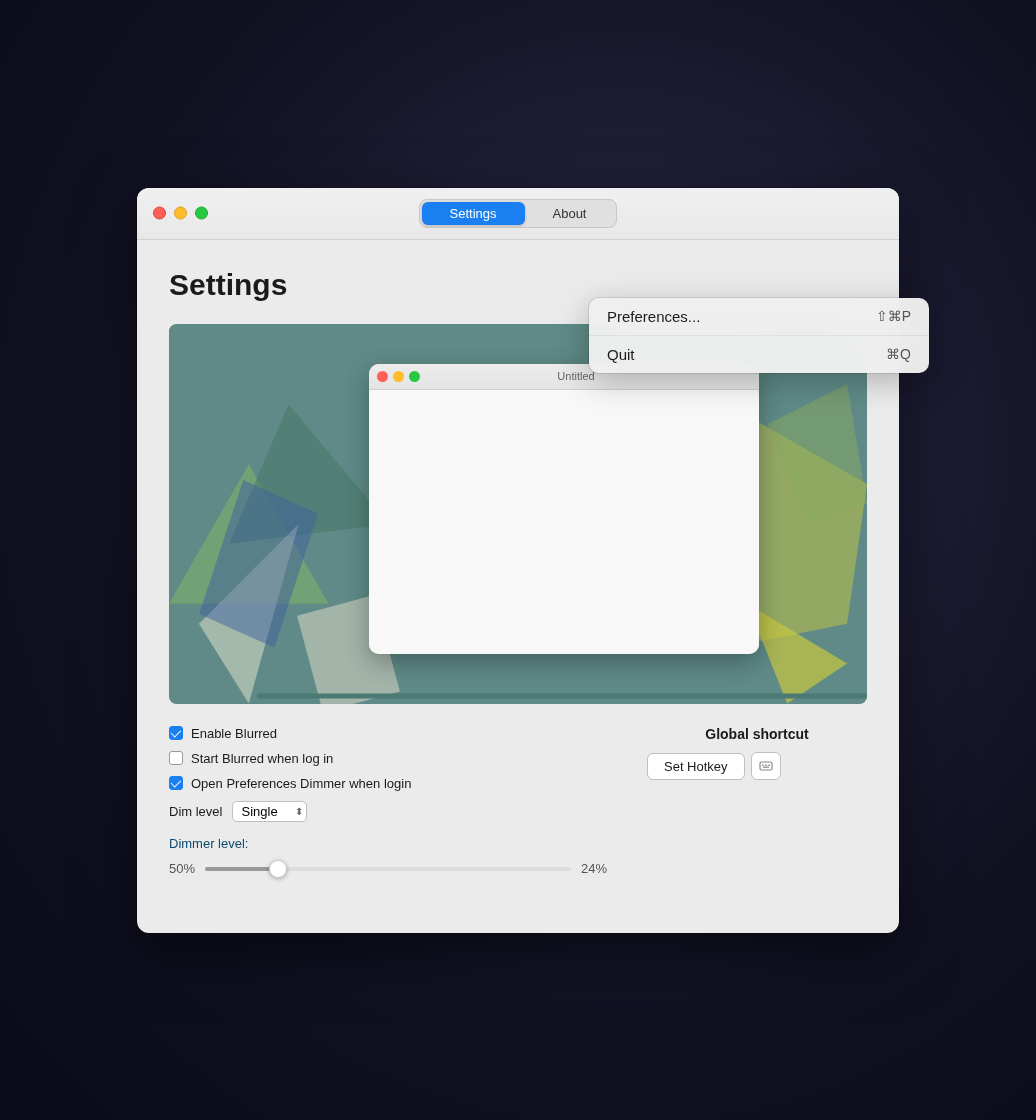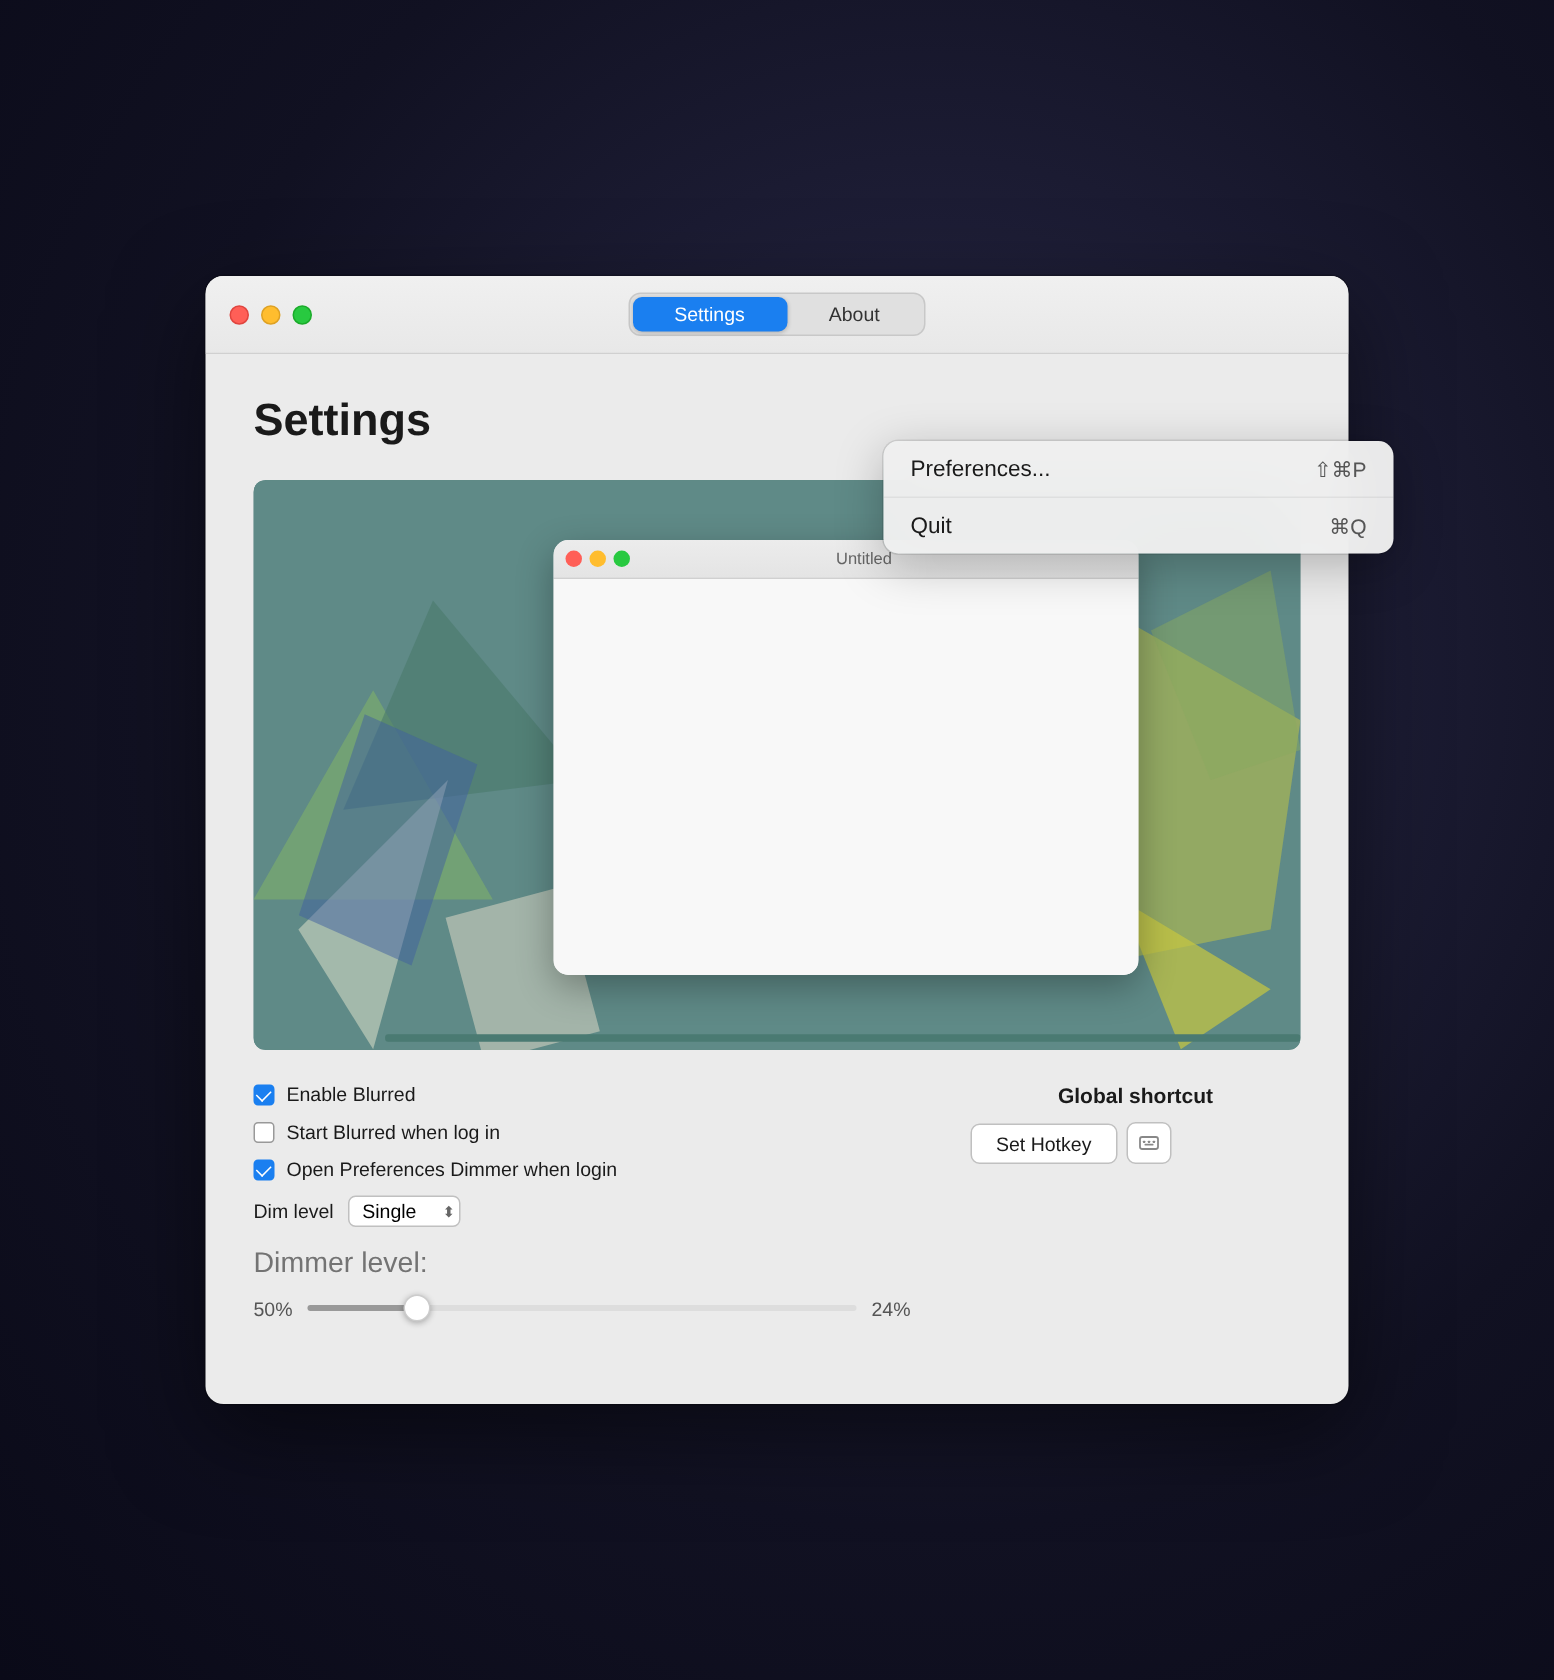--- a/index.html
+++ b/index.html
@@ -255,22 +255,22 @@
       position: absolute;
       right: 4px;
       top: 50%;
       transform: translateY(-50%);
       font-size: 10px;
       color: #666;
       pointer-events: none;
     }
 
     .dimmer-row {
-      font-size: 19px;
-      color: #737373;
+      font-size: 13px;
+      color: #0c4a6e;
       margin-bottom: 8px;
     }
 
     .slider-row {
       display: flex;
       align-items: center;
       gap: 10px;
       font-size: 13px;
       color: #555;
     }

